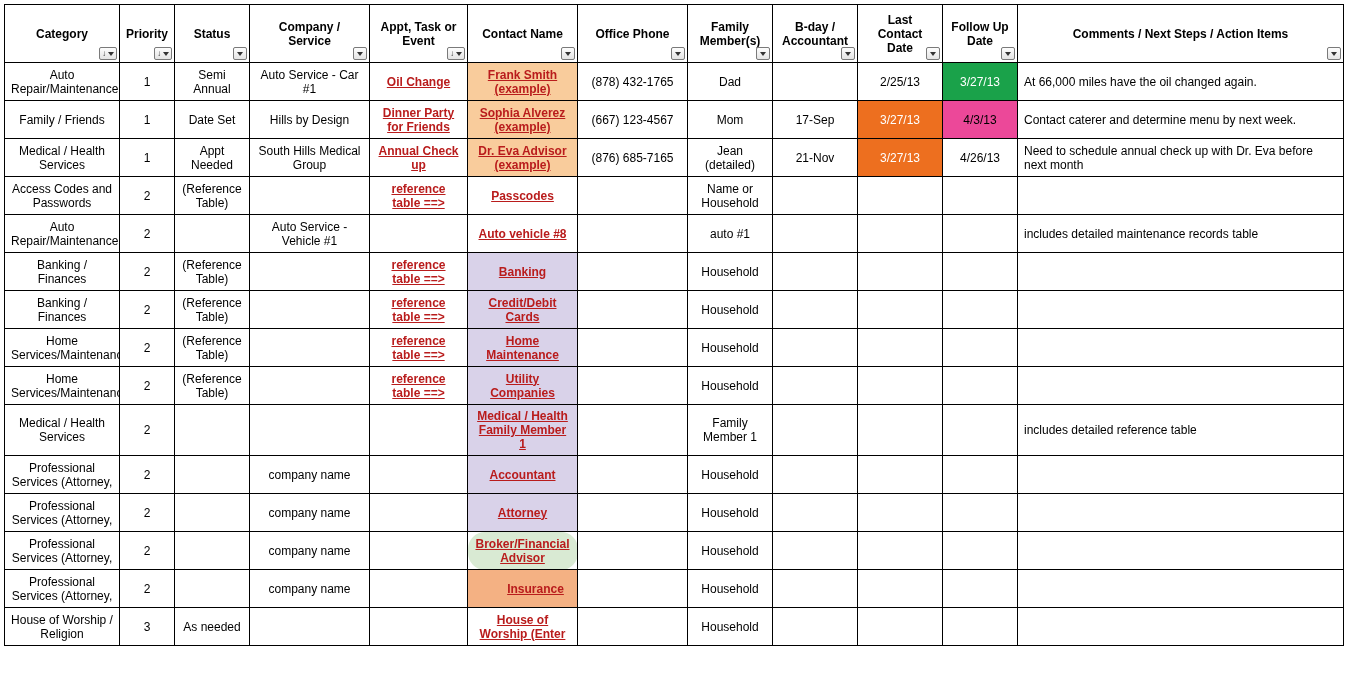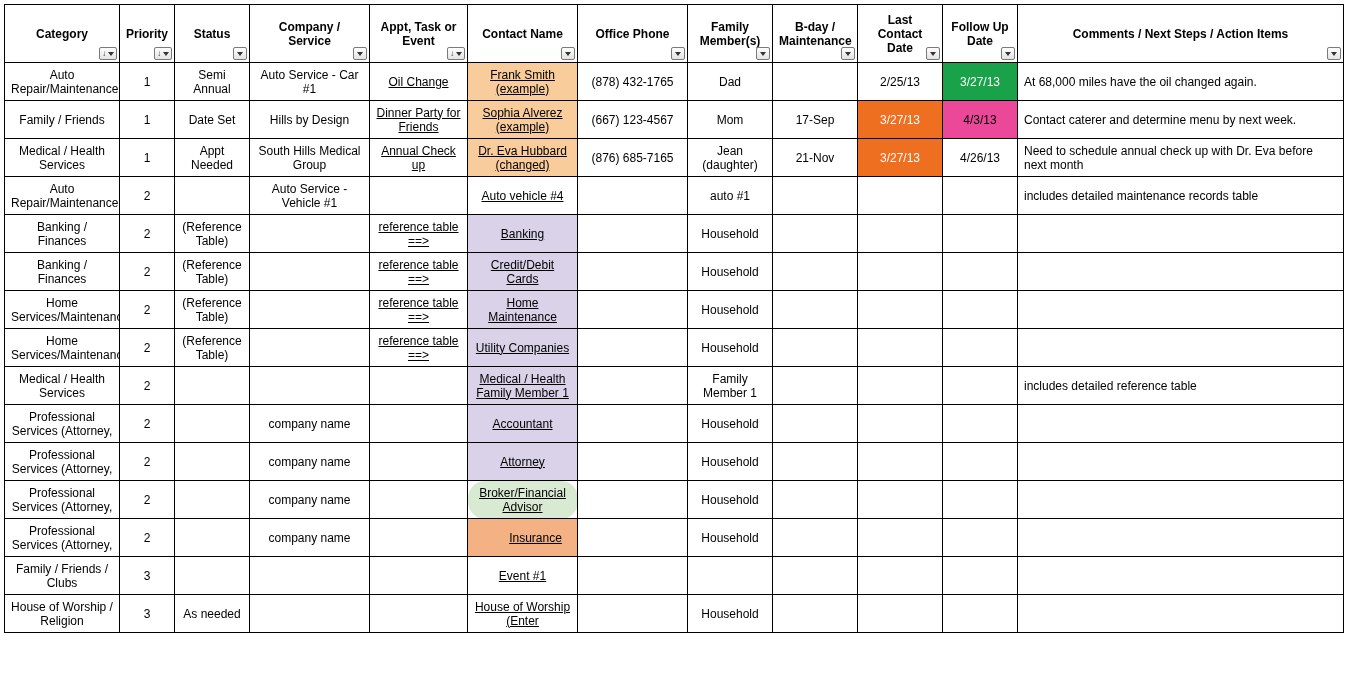--- a/index.html
+++ b/index.html
@@ -73,23 +73,24 @@
   }
   .sort-btn::after {
     content: "";
     width: 0; height: 0;
     border-left: 3px solid transparent;
     border-right: 3px solid transparent;
     border-top: 4px solid #333;
     margin-left: 2px;
   }
   a.cell-link {
-    color: #000000;
+    color: #b91c1c;
     text-decoration: underline;
     cursor: pointer;
+    font-weight: bold;
   }
   .bg-orange-lt { background: #f9cc9c; }
   .bg-lav { background: #d9d2e9; }
   .bg-green-lt { background: #d9ead3; border-radius: 17px; }
   .bg-peach { background: #f4b183; padding-left: 32px; }
   .bg-orange { background: #ed6f1f; color: #fff; }
   .bg-green { background: #1aa24a; color: #fff; }
   .bg-yellow { background: #ec4899; }
   .col-category { width: 115px; }
   .col-priority { width: 55px; }
@@ -125,40 +126,40 @@
   <thead>
     <tr>
       <th><span>Category</span><span class="sort-btn">↓</span></th>
       <th><span>Priority</span><span class="sort-btn">↓</span></th>
       <th><span>Status</span><span class="filter-btn"></span></th>
       <th><span>Company / Service</span><span class="filter-btn"></span></th>
       <th><span>Appt, Task or Event</span><span class="sort-btn">↓</span></th>
       <th><span>Contact Name</span><span class="filter-btn"></span></th>
       <th><span>Office Phone</span><span class="filter-btn"></span></th>
       <th><span>Family Member(s)</span><span class="filter-btn"></span></th>
-      <th><span>B-day / Maintenance</span><span class="filter-btn"></span></th>
+      <th><span>B-day / Accountant</span><span class="filter-btn"></span></th>
       <th><span>Last Contact Date</span><span class="filter-btn"></span></th>
       <th><span>Follow Up Date</span><span class="filter-btn"></span></th>
       <th><span>Comments / Next Steps / Action Items</span><span class="filter-btn"></span></th>
     </tr>
   </thead>
   <tbody id="tbody">
       <tr>
         <td>Auto Repair/Maintenance</td>
         <td>1</td>
         <td>Semi Annual</td>
         <td>Auto Service - Car #1</td>
         <td><a class="cell-link">Oil Change</a></td>
         <td class="bg-orange-lt"><a class="cell-link">Frank Smith (example)</a></td>
         <td>(878) 432-1765</td>
         <td>Dad</td>
         <td></td>
         <td>2/25/13</td>
         <td class="bg-green">3/27/13</td>
-        <td class="left">At 68,000 miles have the oil changed again.</td>
+        <td class="left">At 66,000 miles have the oil changed again.</td>
       </tr>
       <tr>
         <td>Family / Friends</td>
         <td>1</td>
         <td>Date Set</td>
         <td>Hills by Design</td>
         <td><a class="cell-link">Dinner Party for Friends</a></td>
         <td class="bg-orange-lt"><a class="cell-link">Sophia Alverez (example)</a></td>
         <td>(667) 123-4567</td>
         <td>Mom</td>
@@ -166,35 +167,49 @@
         <td class="bg-orange">3/27/13</td>
         <td class="bg-yellow">4/3/13</td>
         <td class="left">Contact caterer and determine menu by next week.</td>
       </tr>
       <tr>
         <td>Medical / Health Services</td>
         <td>1</td>
         <td>Appt Needed</td>
         <td>South Hills Medical Group</td>
         <td><a class="cell-link">Annual Check up</a></td>
-        <td class="bg-orange-lt"><a class="cell-link">Dr. Eva Hubbard (changed)</a></td>
+        <td class="bg-orange-lt"><a class="cell-link">Dr. Eva Advisor (example)</a></td>
         <td>(876) 685-7165</td>
-        <td>Jean (daughter)</td>
+        <td>Jean (detailed)</td>
         <td>21-Nov</td>
         <td class="bg-orange">3/27/13</td>
         <td>4/26/13</td>
         <td class="left">Need to schedule annual check up with Dr. Eva before next month</td>
       </tr>
       <tr>
+        <td>Access Codes and Passwords</td>
+        <td>2</td>
+        <td>(Reference Table)</td>
+        <td></td>
+        <td><a class="cell-link">reference table ==&gt;</a></td>
+        <td><a class="cell-link">Passcodes</a></td>
+        <td></td>
+        <td>Name or Household</td>
+        <td></td>
+        <td></td>
+        <td></td>
+        <td class="left"></td>
+      </tr>
+      <tr>
         <td>Auto Repair/Maintenance</td>
         <td>2</td>
         <td></td>
         <td>Auto Service - Vehicle #1</td>
         <td></td>
-        <td><a class="cell-link">Auto vehicle #4</a></td>
+        <td><a class="cell-link">Auto vehicle #8</a></td>
         <td></td>
         <td>auto #1</td>
         <td></td>
         <td></td>
         <td></td>
         <td class="left">includes detailed maintenance records table</td>
       </tr>
       <tr>
         <td>Banking / Finances</td>
         <td>2</td>
@@ -309,34 +324,20 @@
       </tr>
       <tr>
         <td>Professional Services (Attorney,</td>
         <td>2</td>
         <td></td>
         <td>company name</td>
         <td></td>
         <td class="bg-peach"><a class="cell-link">Insurance</a></td>
         <td></td>
         <td>Household</td>
-        <td></td>
-        <td></td>
-        <td></td>
-        <td class="left"></td>
-      </tr>
-      <tr>
-        <td>Family / Friends / Clubs</td>
-        <td>3</td>
-        <td></td>
-        <td></td>
-        <td></td>
-        <td><a class="cell-link">Event #1</a></td>
-        <td></td>
-        <td></td>
         <td></td>
         <td></td>
         <td></td>
         <td class="left"></td>
       </tr>
       <tr>
         <td>House of Worship / Religion</td>
         <td>3</td>
         <td>As needed</td>
         <td></td>

